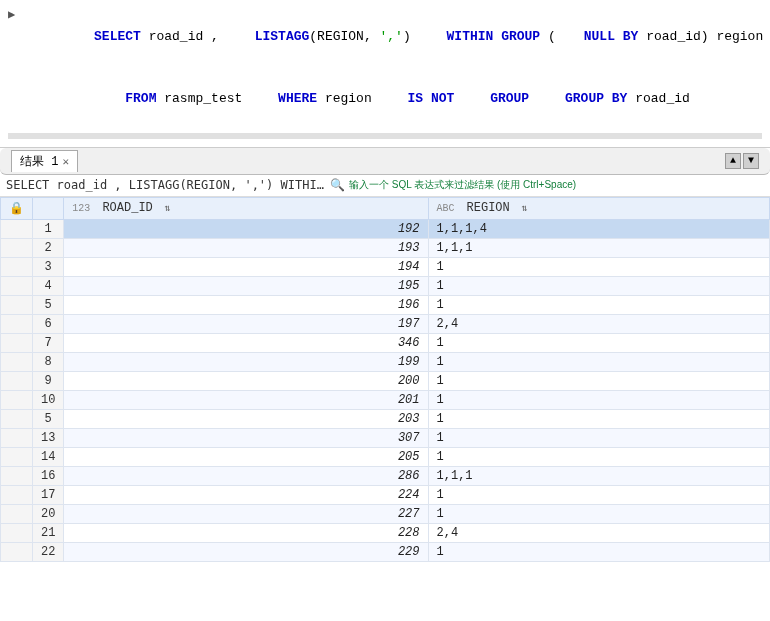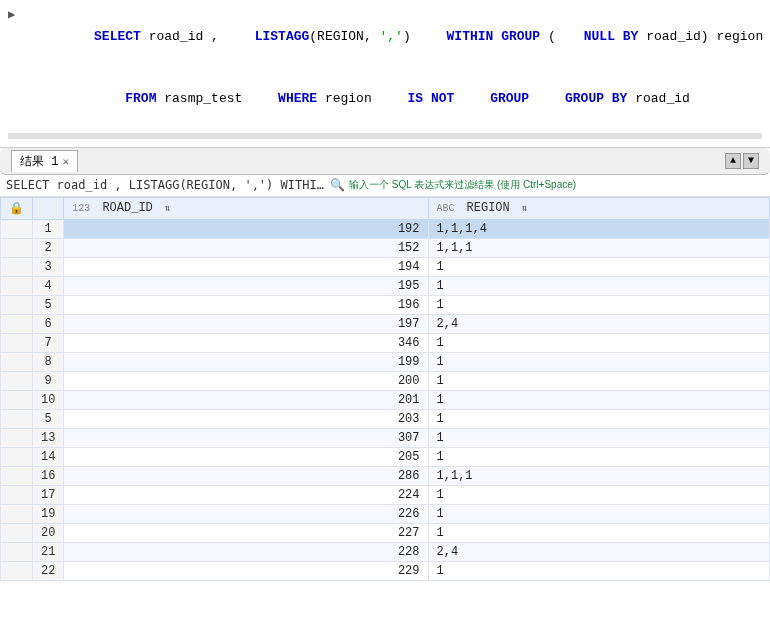--- a/index.html
+++ b/index.html
@@ -183,20 +183,21 @@
     }
     td.row-num {
       text-align: center;
       color: #333;
       background: #f5f5f5;
       border: 1px solid #dde4ef;
       font-size: 12px;
     }
     td.num-cell {
       text-align: right;
+      font-style: italic;
     }
     .lock-cell {
       width: 18px;
       background: #f5f5f5;
       border: 1px solid #dde4ef;
     }
   </style>
 </head>
 <body>
 
@@ -262,21 +263,21 @@
     <tbody id="table-body">
     <tr class="selected">
           <td class="lock-cell"></td>
           <td class="row-num">1</td>
           <td class="num-cell">192</td>
           <td>1,1,1,4</td>
         </tr>
         <tr>
           <td class="lock-cell"></td>
           <td class="row-num">2</td>
-          <td class="num-cell">152</td>
+          <td class="num-cell">193</td>
           <td>1,1,1</td>
         </tr>
         <tr>
           <td class="lock-cell"></td>
           <td class="row-num">3</td>
           <td class="num-cell">194</td>
           <td>1</td>
         </tr>
         <tr>
           <td class="lock-cell"></td>
@@ -345,26 +346,20 @@
           <td>1,1,1</td>
         </tr>
         <tr>
           <td class="lock-cell"></td>
           <td class="row-num">17</td>
           <td class="num-cell">224</td>
           <td>1</td>
         </tr>
         <tr>
           <td class="lock-cell"></td>
-          <td class="row-num">19</td>
-          <td class="num-cell">226</td>
-          <td>1</td>
-        </tr>
-        <tr>
-          <td class="lock-cell"></td>
           <td class="row-num">20</td>
           <td class="num-cell">227</td>
           <td>1</td>
         </tr>
         <tr>
           <td class="lock-cell"></td>
           <td class="row-num">21</td>
           <td class="num-cell">228</td>
           <td>2,4</td>
         </tr>

